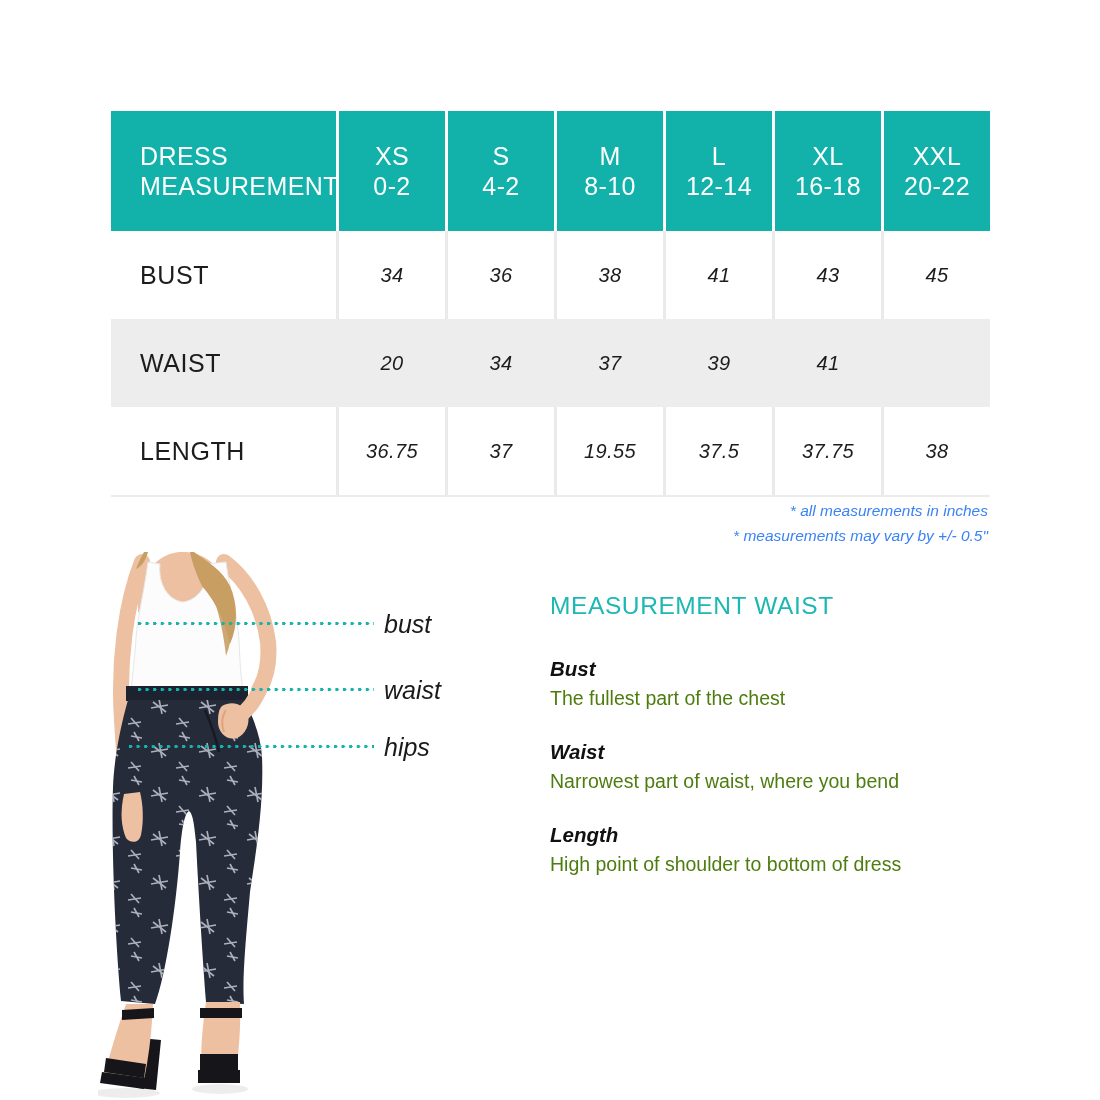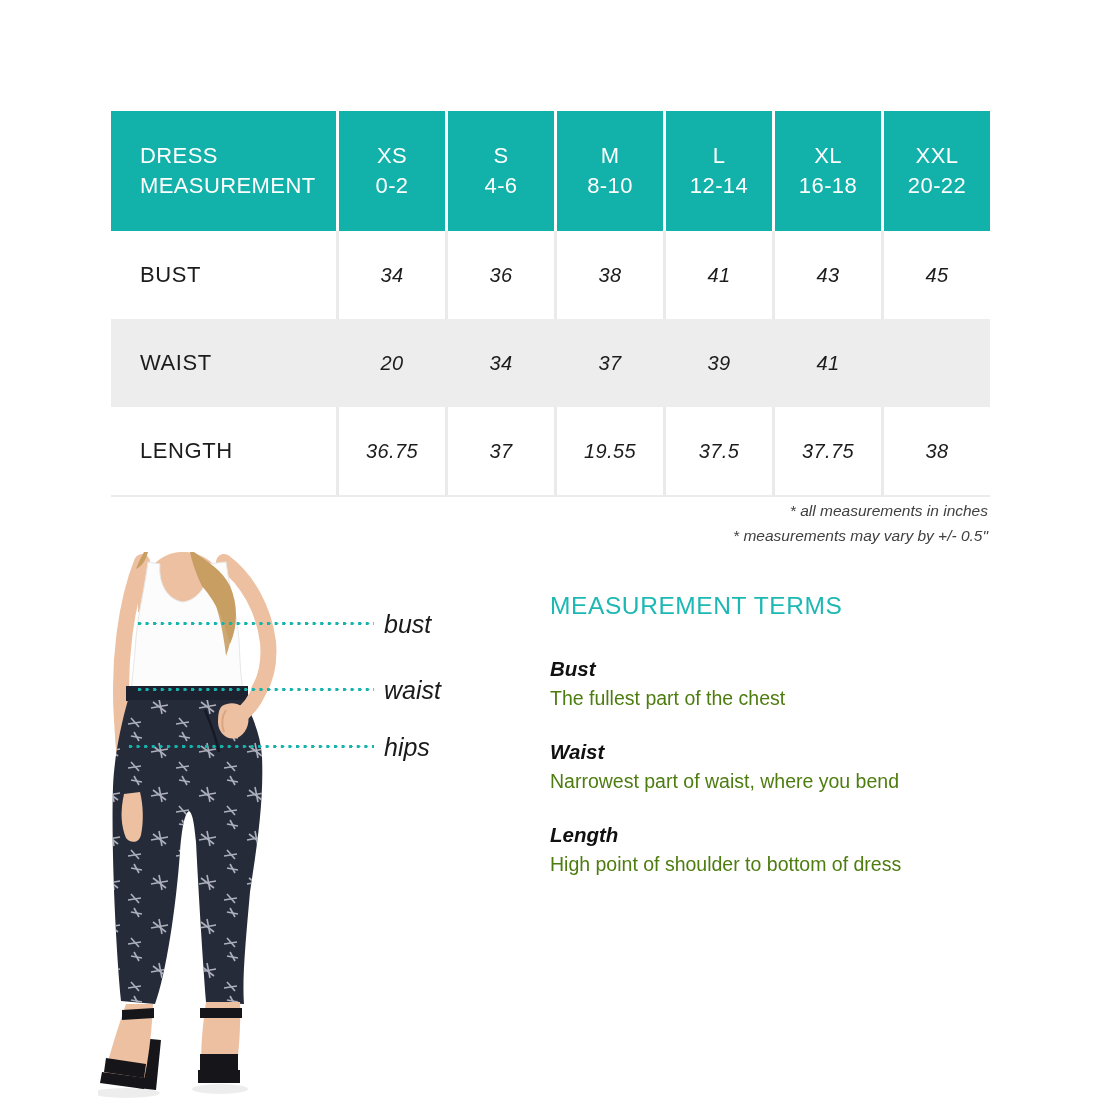--- a/index.html
+++ b/index.html
@@ -24,32 +24,32 @@
     column-gap: 3px;
   }
   .thead { height: 120px; background: #ffffff; }
   .thead .cell { background: #12b2ab; color: #ffffff; }
   .trow { height: 88px; background: #eaeaea; }
   .trow .cell { background: #ffffff; }
   .trow.alt { background: #eeeded; }
   .trow.alt .cell { background: #eeeded; }
   .cell {
     display: flex; flex-direction: column; justify-content: center;
-    font-size: 22px; line-height: 30px; letter-spacing: 0.4px;
+    font-size: 25px; line-height: 30px; letter-spacing: 0.4px;
   }
   .cell.first { align-items: flex-start; padding-left: 29px; }
   .cell.center { align-items: center; text-align: center; }
   .row-label { letter-spacing: 0.6px; }
   .value-cell { font-size: 20px; font-style: italic; }
 
   
   .notes {
     position: absolute; right: 112px; top: 499px;
     text-align: right; font-style: italic;
-    font-size: 15.5px; line-height: 24.5px; color: #404040;
+    font-size: 15.5px; line-height: 24.5px; color: #3b82f6;
   }
 
   
   .model-figure { position: absolute; left: 98px; top: 552px; width: 200px; height: 548px; }
   .dotline {
     position: absolute; height: 5px;
     background-image: radial-gradient(circle at 2.5px 2.5px, #14b3ab 1.7px, transparent 2px);
     background-size: 7.6px 5px; background-repeat: repeat-x;
   }
   .dotline.bust  { left: 137px; top: 621px; width: 237px; }
@@ -84,21 +84,21 @@
     <div class="cell first">
       <div>DRESS</div>
       <div>MEASUREMENT</div>
     </div>
     <div class="cell center">
       <div>XS</div>
       <div>0-2</div>
     </div>
     <div class="cell center">
       <div>S</div>
-      <div>4-6</div>
+      <div>4-2</div>
     </div>
     <div class="cell center">
       <div>M</div>
       <div>8-10</div>
     </div>
     <div class="cell center">
       <div>L</div>
       <div>12-14</div>
     </div>
     <div class="cell center">
@@ -201,21 +201,21 @@
 
 <div class="dotline bust"></div>
 <div class="dotline waist"></div>
 <div class="dotline hips"></div>
 
 <div class="measure-label bust">bust</div>
 <div class="measure-label waist">waist</div>
 <div class="measure-label hips">hips</div>
 
 <div class="terms">
-  <h2 class="terms-heading">MEASUREMENT TERMS</h2>
+  <h2 class="terms-heading">MEASUREMENT WAIST</h2>
 
   <div class="term-item">
     <div class="term-name">Bust</div>
     <div class="term-def">The fullest part of the chest</div>
   </div>
 
   <div class="term-item">
     <div class="term-name">Waist</div>
     <div class="term-def">Narrowest part of waist, where you bend</div>
   </div>

